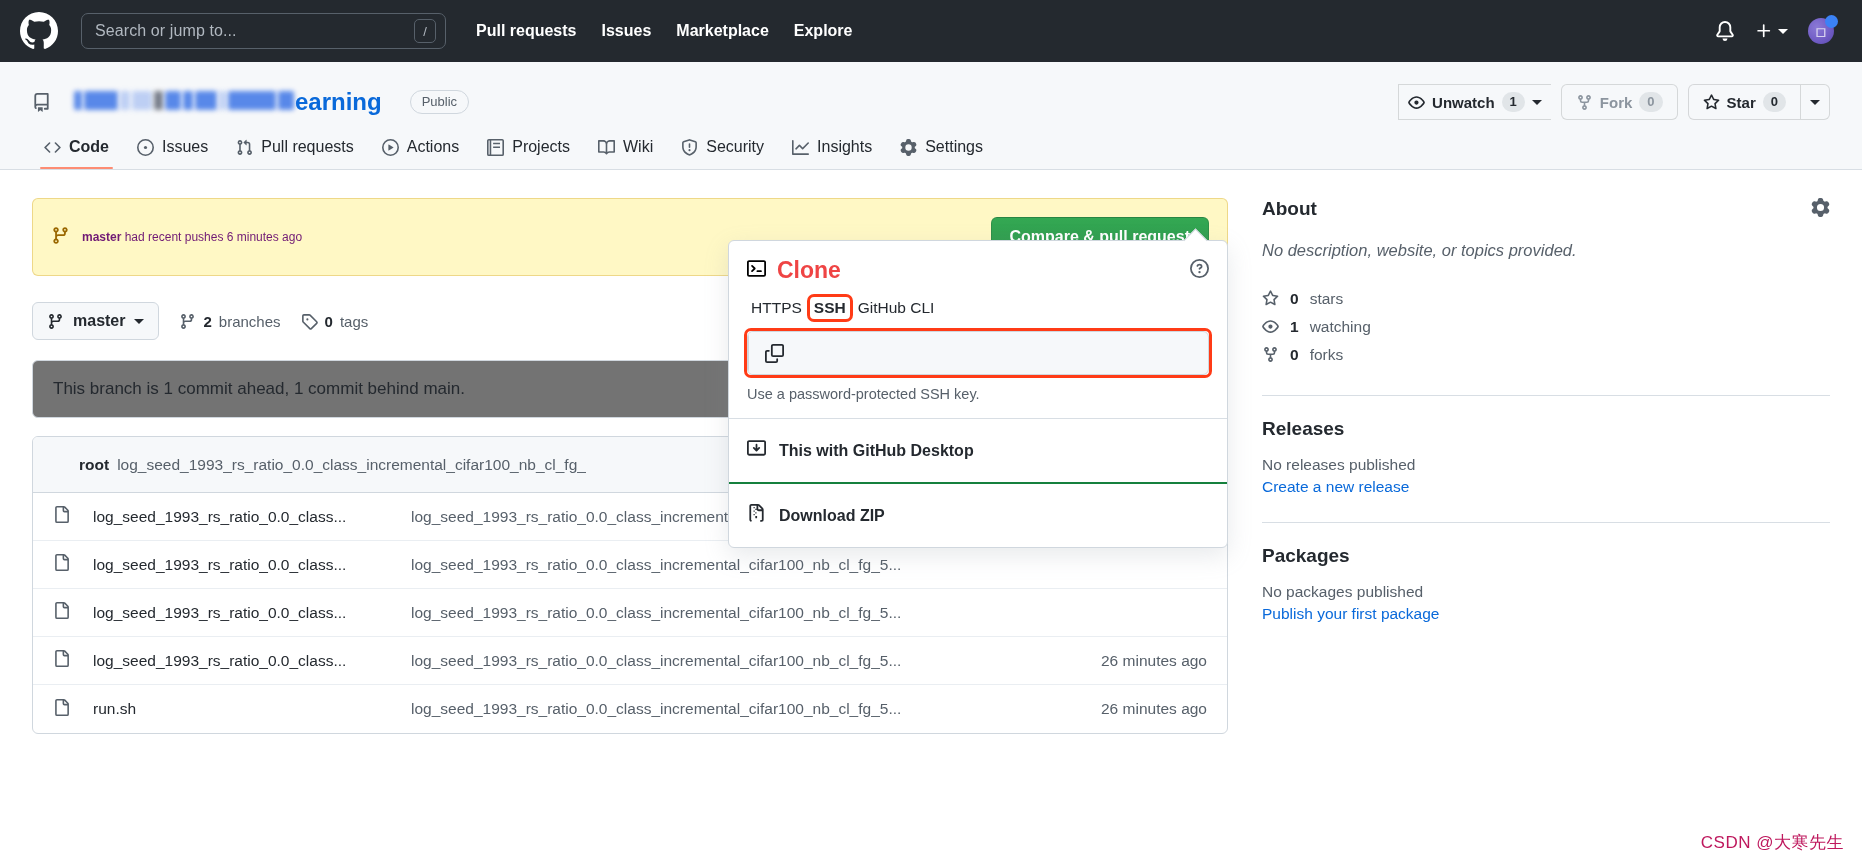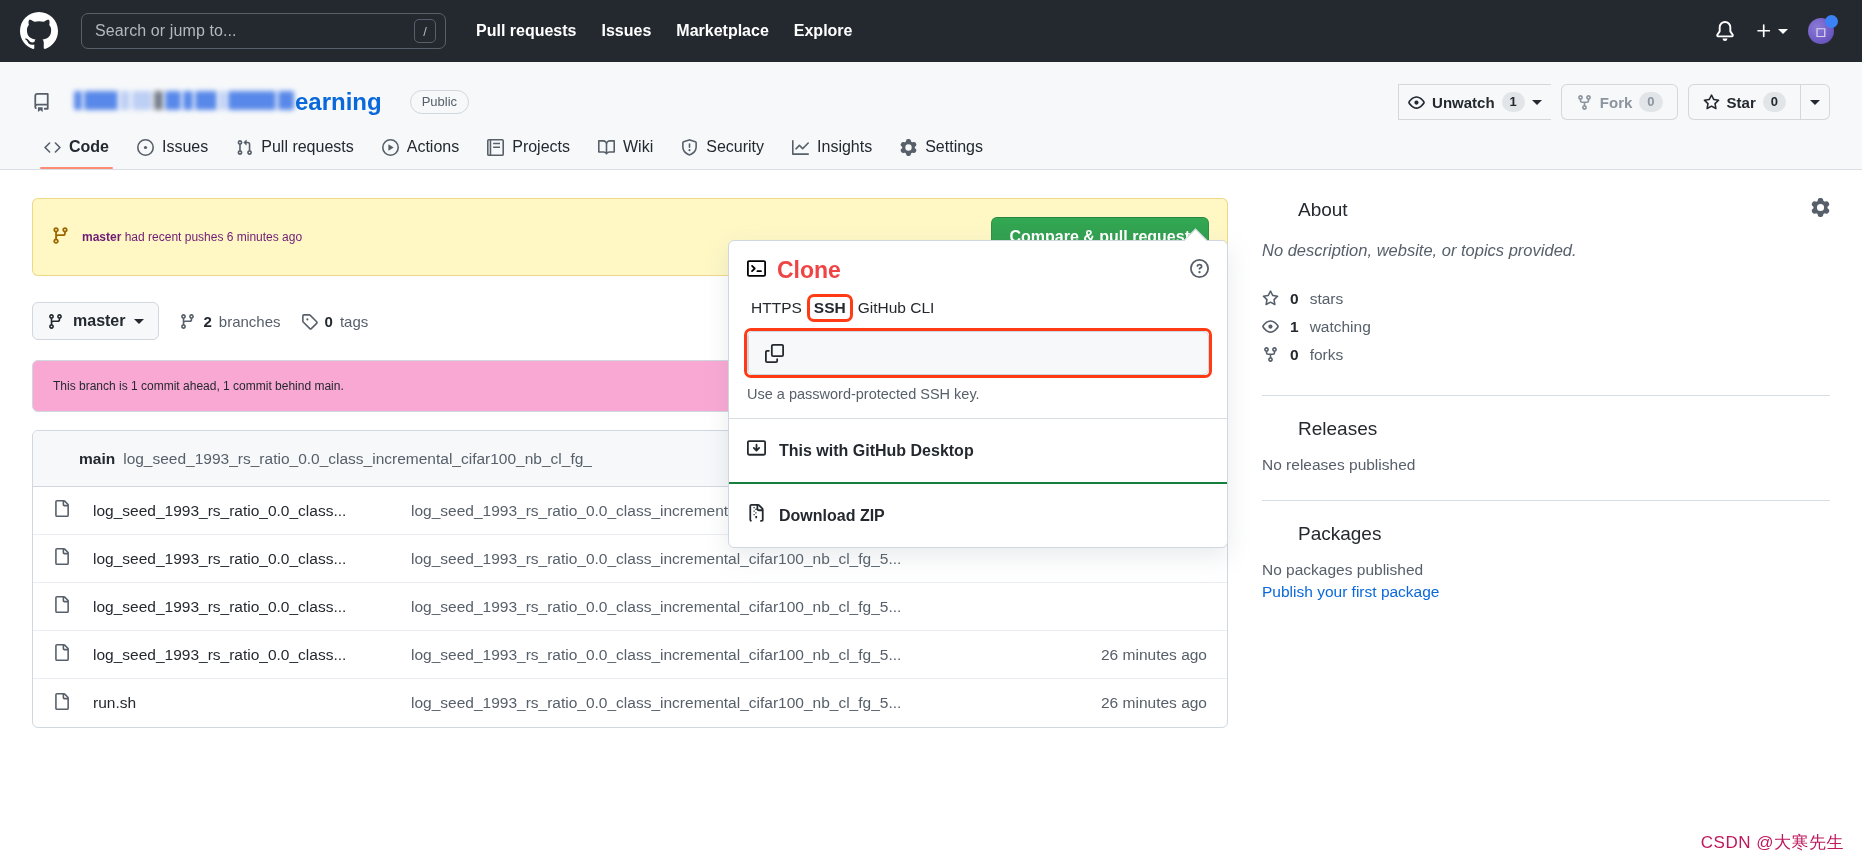--- a/index.html
+++ b/index.html
@@ -151,21 +151,21 @@
     color: #57606a; cursor: pointer;
   }
   .meta-link b { color: #24292f; font-weight: 600; }
   .toolbar-right { margin-left: auto; display: flex; align-items: center; gap: 10px; }
   .toolbar-right .btn { height: 38px; }
   .toolbar-right .btn-green { padding: 0 16px; }
 
   
   .branch-status {
     margin-top: 20px; border: 1px solid #d0d7de; border-radius: 6px;
-    background: #f9a8d4; padding: 18px 20px; font-size: 12px; color: #24292f;
+    background: #737373; padding: 18px 20px; font-size: 17px; color: #24292f;
   }
   .file-box {
     margin-top: 18px; border: 1px solid #d0d7de; border-radius: 6px; overflow: hidden;
   }
   .commit-row {
     background: #f6f8fa; border-bottom: 1px solid #d0d7de;
     padding: 14px 20px 14px 46px; font-size: 15.5px; color: #57606a;
     display: flex; align-items: center; gap: 8px; height: 56px;
   }
   .commit-row b { color: #24292f; font-weight: 600; }
@@ -227,22 +227,22 @@
   }
   .clone-hint { margin-top: 11px; font-size: 14.5px; color: #57606a; }
   .clone-item {
     display: flex; align-items: center; gap: 13px; padding: 20px 18px;
     font-size: 16px; font-weight: 600; color: #24292f; cursor: pointer;
   }
   .clone-item svg { color: #24292f; flex: 0 0 auto; }
 
   
   .side-h {
-    display: flex; align-items: center; font-size: 19px; font-weight: 400;
-    color: #24292f; margin-bottom: 16px; margin-left: 36px;
+    display: flex; align-items: flex-start; font-size: 19px; font-weight: 700;
+    color: #24292f; margin-bottom: 16px;
   }
   .side-h .gear { margin-left: auto; color: #57606a; cursor: pointer; }
   .about-desc {
     font-size: 16.5px; color: #57606a; font-style: italic; line-height: 1.5;
     margin-bottom: 22px;
   }
   .side-stat {
     display: flex; align-items: center; gap: 11px; font-size: 15.5px;
     color: #57606a; padding: 5px 0; cursor: pointer;
   }
@@ -464,21 +464,21 @@
             <span>Code</span>
             <span class="caret"></span>
           </button>
         </div>
       </div>
 
       <div class="branch-status">This branch is 1 commit ahead, 1 commit behind main.</div>
 
       <div class="file-box">
         <div class="commit-row">
-          <b>main</b>
+          <b>root</b>
           <span class="commit-msg">log_seed_1993_rs_ratio_0.0_class_incremental_cifar100_nb_cl_fg_</span>
         </div>
 
         <div class="file-row">
           <span class="f-ico"><svg viewBox="0 0 16 16" width="17" height="17" fill="currentColor">
                 <path d="M2 1.75C2 .784 2.784 0 3.75 0h6.586c.464 0 .909.184 1.237.513l2.914 2.914c.329.328.513.773.513 1.237v9.586A1.75 1.75 0 0 1 13.25 16h-9.5A1.75 1.75 0 0 1 2 14.25Zm1.75-.25a.25.25 0 0 0-.25.25v12.5c0 .138.112.25.25.25h9.5a.25.25 0 0 0 .25-.25V6h-2.75A1.75 1.75 0 0 1 9 4.25V1.5Zm6.75.062V4.25c0 .138.112.25.25.25h2.688l-.011-.013-2.914-2.914-.013-.011Z"></path>
               </svg></span>
           <span class="f-name">log_seed_1993_rs_ratio_0.0_class...</span>
           <span class="f-msg">log_seed_1993_rs_ratio_0.0_class_incremental_cifar100_nb_cl_fg_5...</span>
           <span class="f-time"></span>
@@ -610,20 +610,21 @@
             <path d="M5 5.372v.878c0 .414.336.75.75.75h4.5a.75.75 0 0 0 .75-.75v-.878a2.25 2.25 0 1 1 1.5 0v.878a2.25 2.25 0 0 1-2.25 2.25h-1.5v2.128a2.251 2.251 0 1 1-1.5 0V8.5h-1.5A2.25 2.25 0 0 1 3.5 6.25v-.878a2.25 2.25 0 1 1 1.5 0ZM5 3.25a.75.75 0 1 0-1.5 0 .75.75 0 0 0 1.5 0Zm6.75.75a.75.75 0 1 0 0-1.5.75.75 0 0 0 0 1.5Zm-3 8.75a.75.75 0 1 0-1.5 0 .75.75 0 0 0 1.5 0Z"></path>
           </svg>
         <b>0</b>
         <span>forks</span>
       </div>
 
       <div class="side-sep"></div>
 
       <div class="side-h">Releases</div>
       <div class="side-empty">No releases published</div>
+      <div class="side-link">Create a new release</div>
 
       <div class="side-sep"></div>
 
       <div class="side-h">Packages</div>
       <div class="side-empty">No packages published</div>
       <div class="side-link">Publish your first package</div>
     </div>
   </div>
 
   <div class="watermark">CSDN @大寒先生</div>

